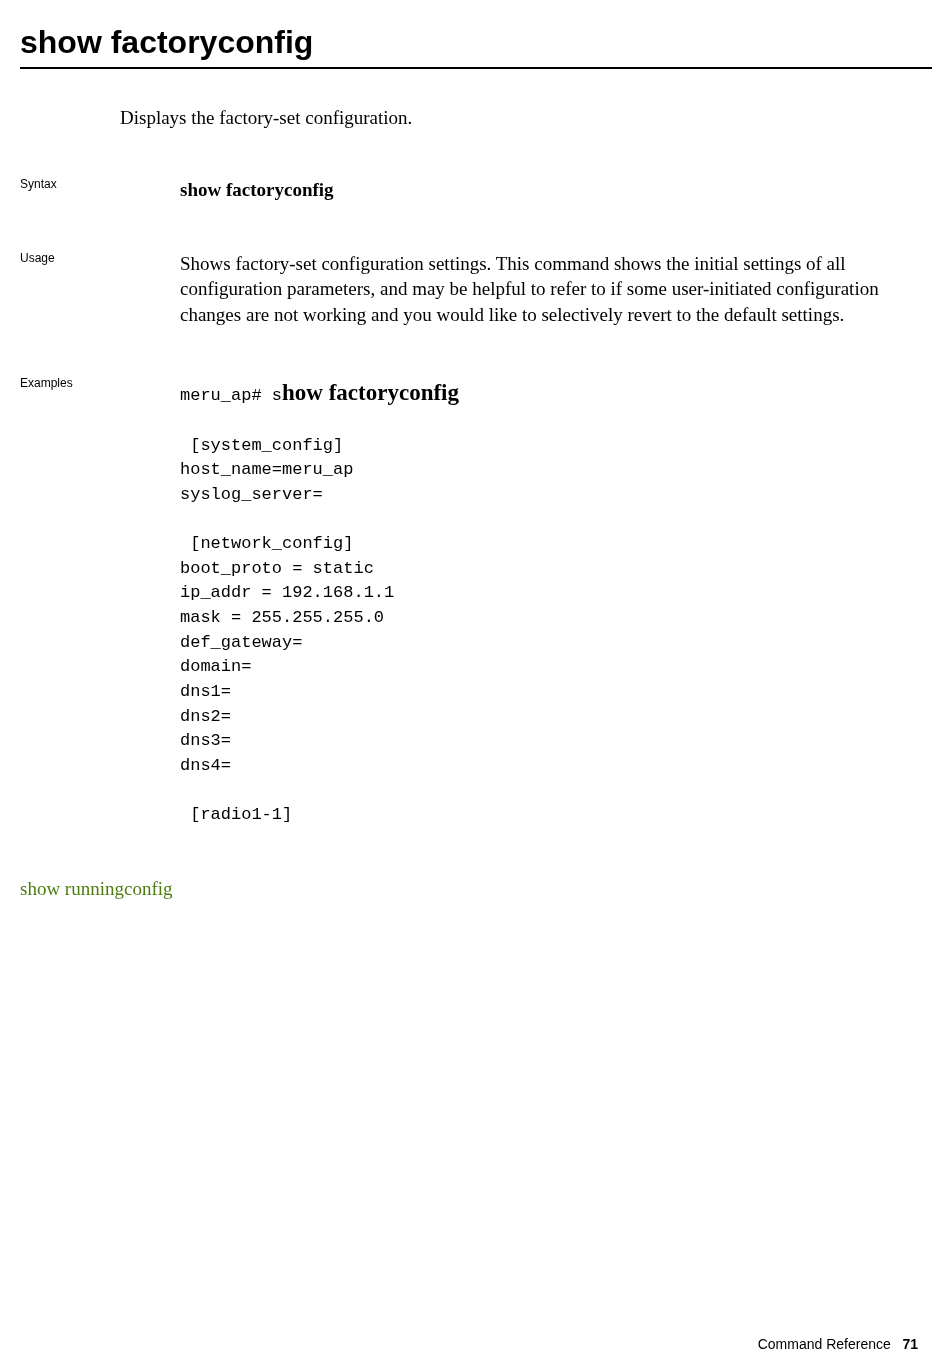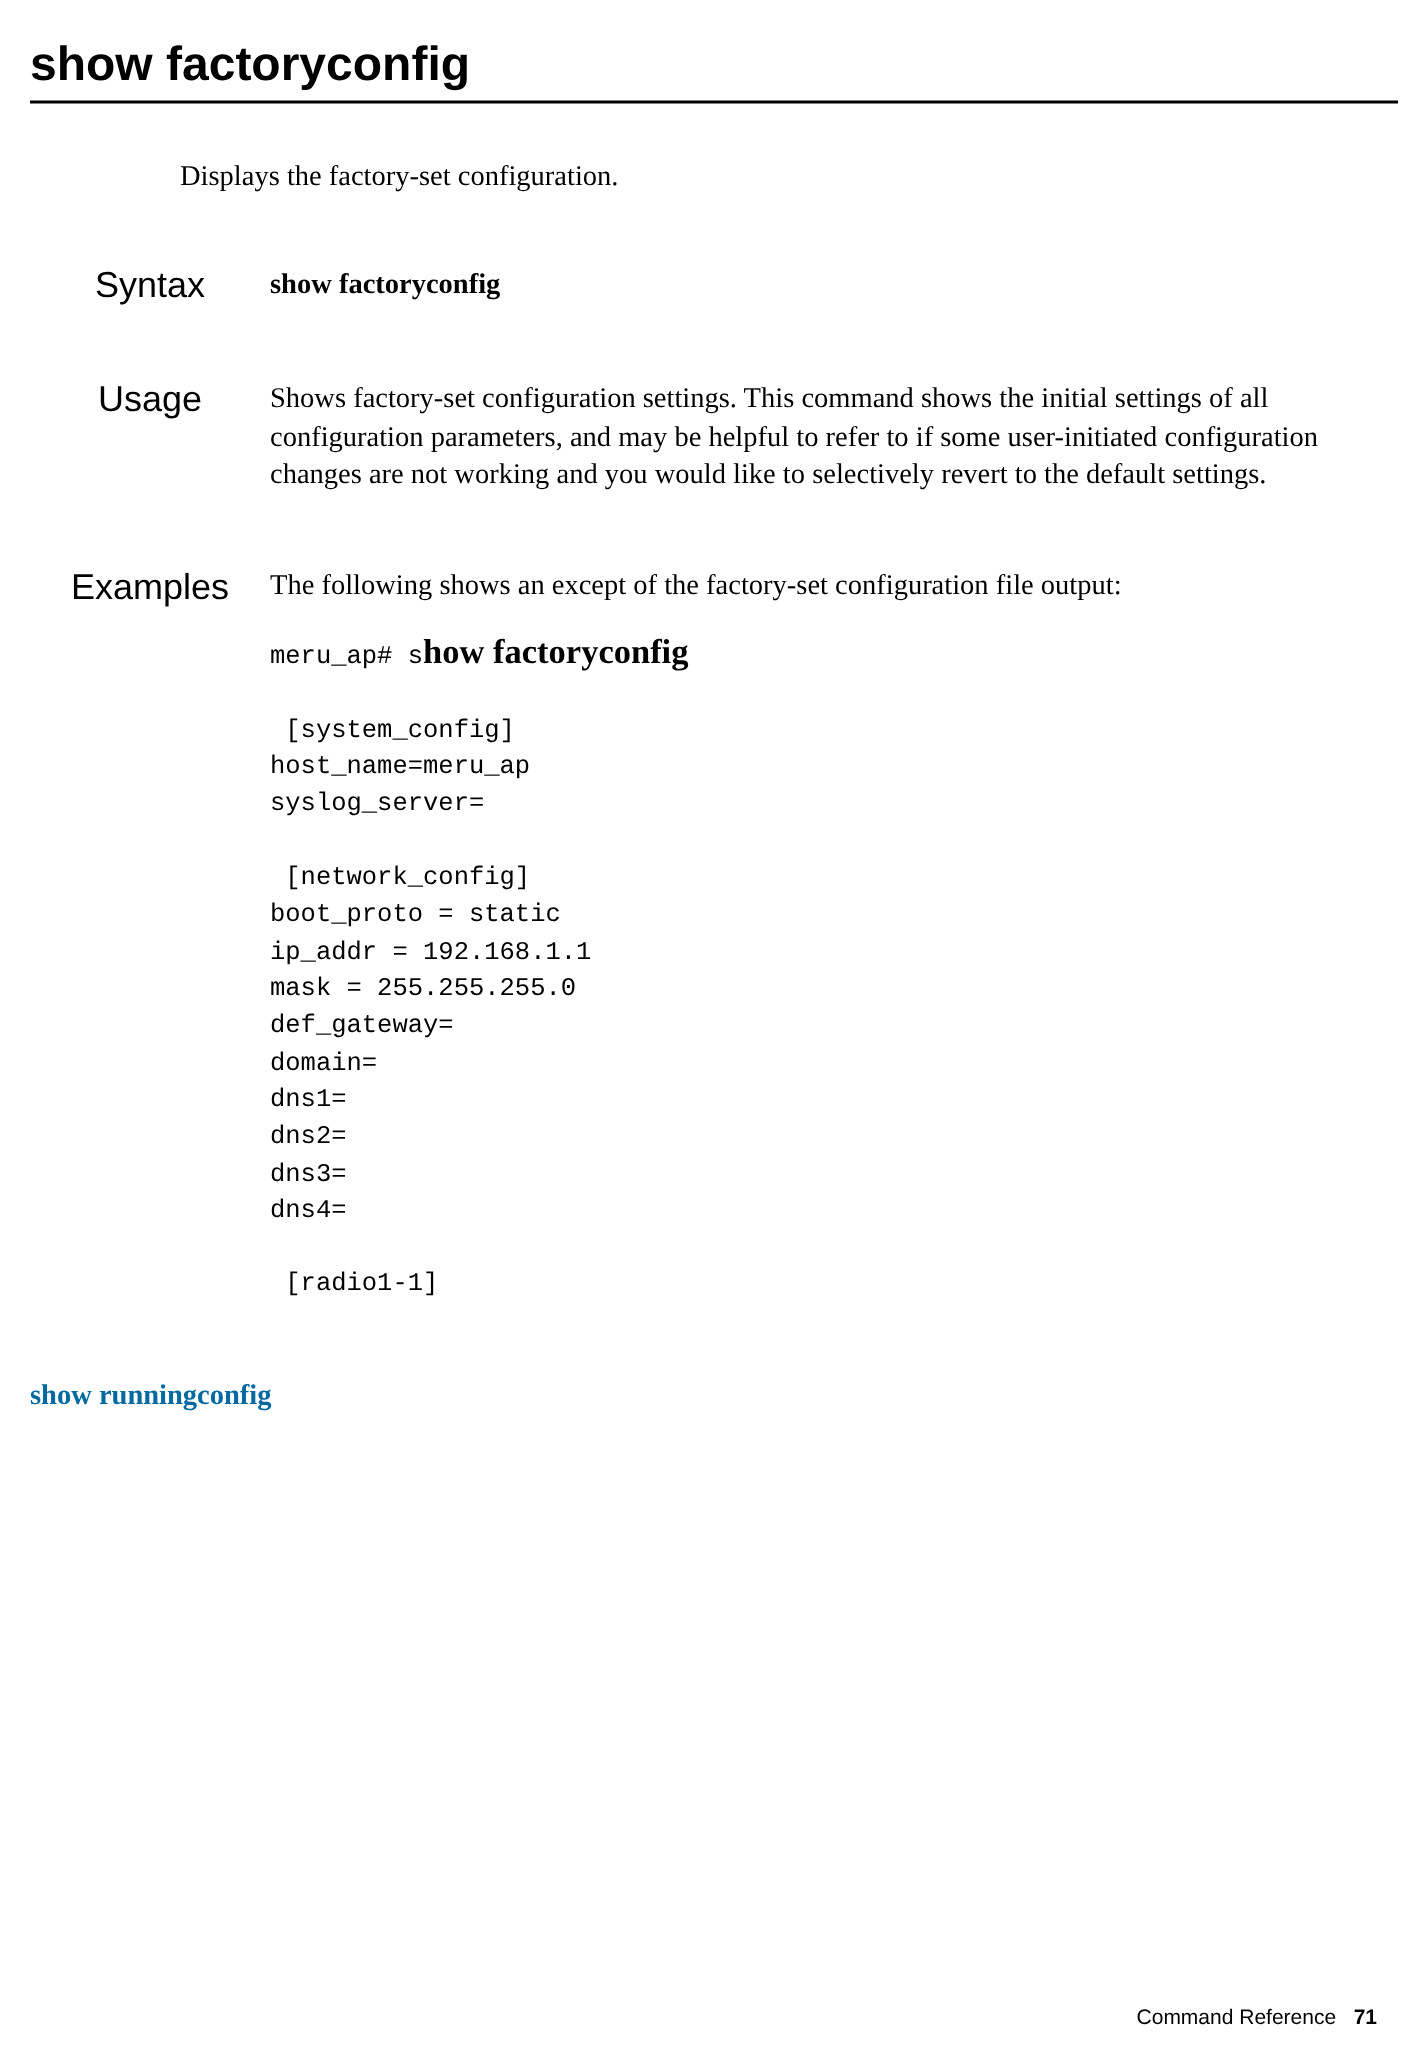--- a/index.html
+++ b/index.html
@@ -33,24 +33,23 @@
       margin-top: 38px;
       margin-bottom: 48px;
     }
     .section {
       display: flex;
       align-items: flex-start;
       margin-bottom: 48px;
     }
     .section-label {
       font-family: Arial, Helvetica, sans-serif;
-      font-size: 24px;
+      font-size: 12px;
       width: 160px;
       flex-shrink: 0;
-      text-align: center;
     }
     .section-body {
       font-size: 19px;
       line-height: 1.35;
       flex: 1;
     }
     .syntax-text {
       font-weight: bold;
     }
     .examples-body {
@@ -68,22 +67,22 @@
     .code-prompt {
       font-family: "Courier New", Courier, monospace;
       font-size: 17px;
     }
     .code-cmd {
       font-family: Liberation Serif, serif;
       font-size: 23px;
       font-weight: bold;
     }
     .related-link {
-      color: #0369a1;
-      font-weight: bold;
+      color: #4d7c0f;
+      font-weight: normal;
       text-decoration: none;
     }
     .footer {
       position: absolute;
       bottom: 13px;
       right: 34px;
       font-family: Arial, Helvetica, sans-serif;
       font-size: 14px;
     }
     .footer-page {
@@ -106,21 +105,20 @@
   </div>
 
   <div class="section">
     <div class="section-label">Usage</div>
     <div class="section-body">Shows factory-set configuration settings. This command shows the initial settings of all configuration parameters, and may be helpful to refer to if some user-initiated configuration changes are not working and you would like to selectively revert to the default settings.</div>
   </div>
 
   <div class="section">
     <div class="section-label">Examples</div>
     <div class="section-body examples-body">
-      <div class="example-intro">The following shows an except of the factory-set configuration file output:</div>
       <div class="code-block"><span class="code-prompt">meru_ap# s</span><span class="code-cmd">how factoryconfig</span>
 <span></span>
 <span> [system_config]</span>
 <span>host_name=meru_ap</span>
 <span>syslog_server=</span>
 <span></span>
 <span> [network_config]</span>
 <span>boot_proto = static</span>
 <span>ip_addr = 192.168.1.1</span>
 <span>mask = 255.255.255.0</span>

